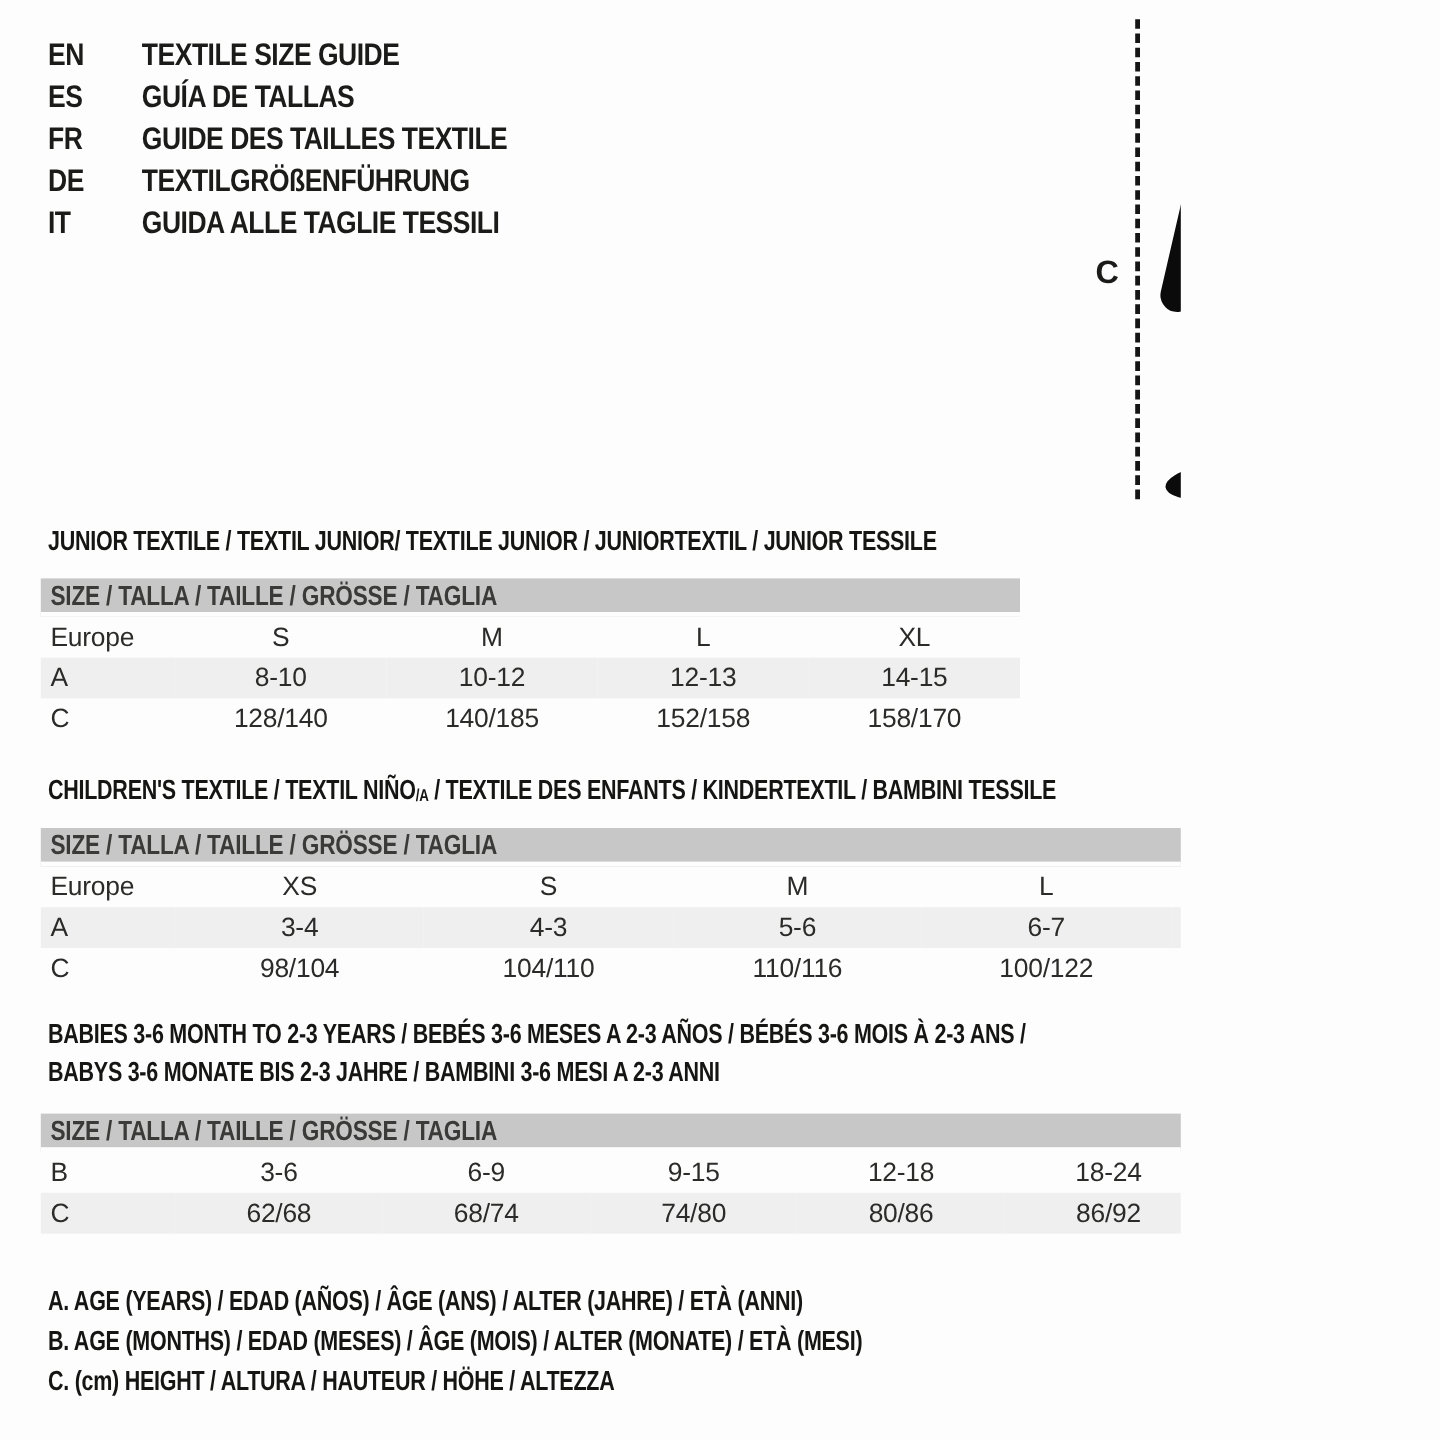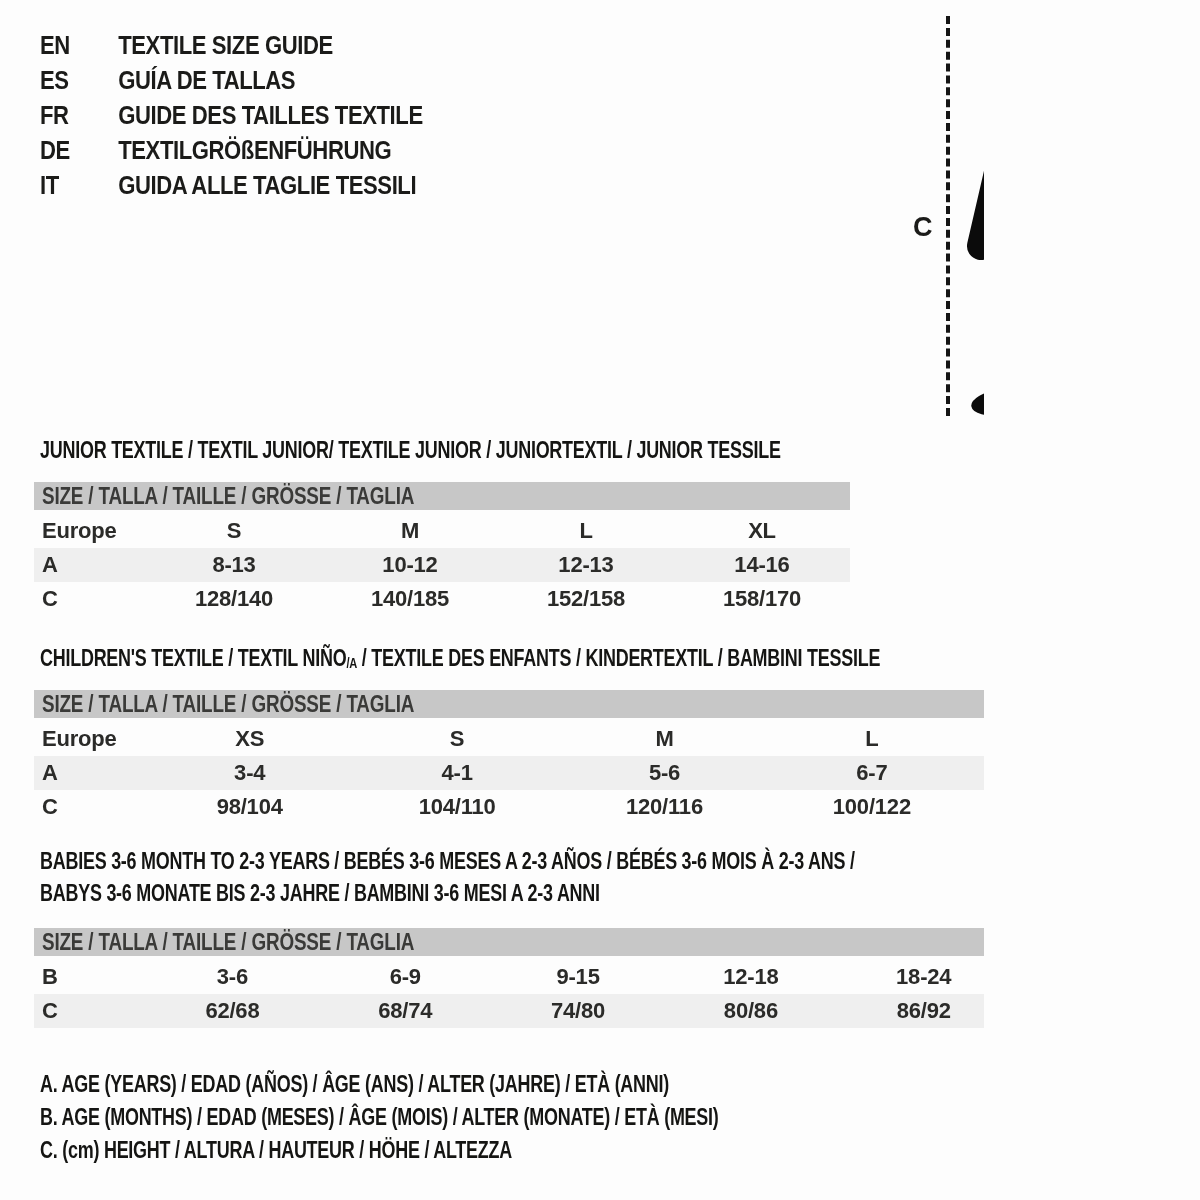--- a/index.html
+++ b/index.html
@@ -47,21 +47,21 @@
   .tbl3 { top:928px; width:1149px; }
   th.size-head {
     background:#c7c7c7; height:28px; text-align:left; font-weight:700;
     font-size:23px; color:#3a3a38; padding:0 0 0 8px;
     border-bottom:4px solid #fdfdfd;
     margin-top:33px;
   }
   th.size-head .squeeze {
     display:inline-block; transform:scaleX(0.82); transform-origin:0 50%; white-space:nowrap;
   }
-  .size-table tbody td { height:34px; text-align:center; padding:0; font-weight:700;margin-top:28px; }
+  .size-table tbody td { height:34px; text-align:center; padding:0; font-weight:400;margin-top:28px; }
   .size-table td.rowlabel { text-align:left; padding-left:8px; }
   .size-table tr.alt td { background:#efefef; }
 
   
   .legend {
     position:absolute; left:40px; top:1068px; font-weight:700; font-size:23px;
     line-height:33px; letter-spacing:-0.3px; white-space:nowrap; color:#151513;
     transform:scaleX(0.78); transform-origin:0 0;
   }
 </style>
@@ -137,24 +137,24 @@
     <tbody>
       <tr>
         <td class="rowlabel">Europe</td>
         <td>S</td>
         <td>M</td>
         <td>L</td>
         <td>XL</td>
       </tr>
       <tr class="alt">
         <td class="rowlabel">A</td>
-        <td>8-13</td>
+        <td>8-10</td>
         <td>10-12</td>
         <td>12-13</td>
-        <td>14-16</td>
+        <td>14-15</td>
       </tr>
       <tr>
         <td class="rowlabel">C</td>
         <td>128/140</td>
         <td>140/185</td>
         <td>152/158</td>
         <td>158/170</td>
       </tr>
     </tbody>
   </table>
@@ -183,30 +183,30 @@
         <td class="rowlabel">Europe</td>
         <td>XS</td>
         <td>S</td>
         <td>M</td>
         <td>L</td>
         <td>XL</td>
       </tr>
       <tr class="alt">
         <td class="rowlabel">A</td>
         <td>3-4</td>
-        <td>4-1</td>
+        <td>4-3</td>
         <td>5-6</td>
         <td>6-7</td>
         <td>7-8</td>
       </tr>
       <tr>
         <td class="rowlabel">C</td>
         <td>98/104</td>
         <td>104/110</td>
-        <td>120/116</td>
+        <td>110/116</td>
         <td>100/122</td>
         <td>122/128</td>
       </tr>
     </tbody>
   </table>
 
   <div class="sec-title t-babies">
     <div>BABIES 3-6 MONTH TO 2-3 YEARS / BEBÉS 3-6 MESES A 2-3 AÑOS / BÉBÉS 3-6 MOIS À 2-3 ANS /</div>
     <div>BABYS 3-6 MONATE BIS 2-3 JAHRE / BAMBINI 3-6 MESI A 2-3 ANNI</div>
   </div>

